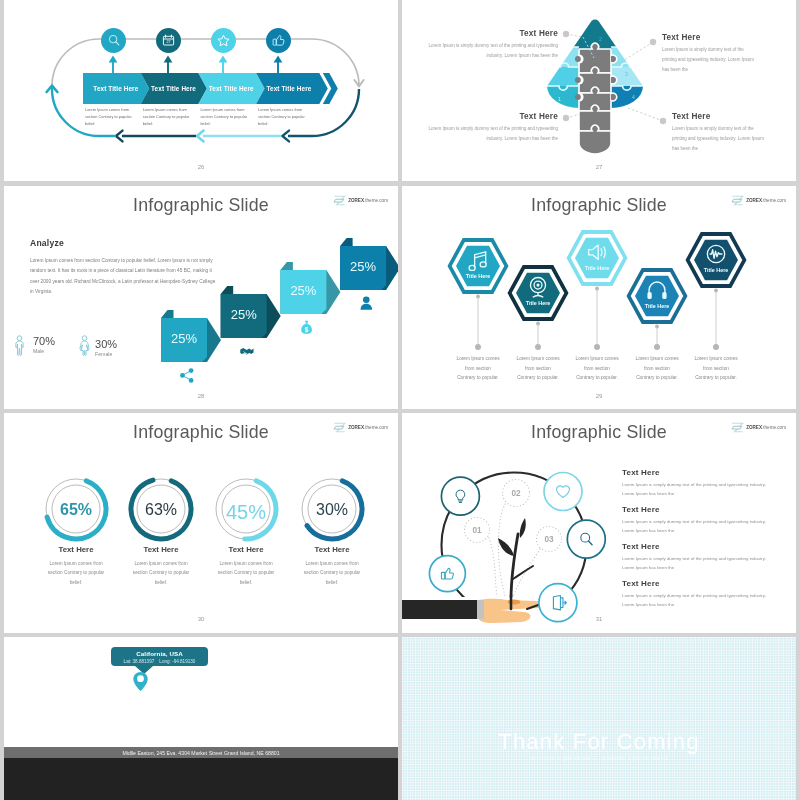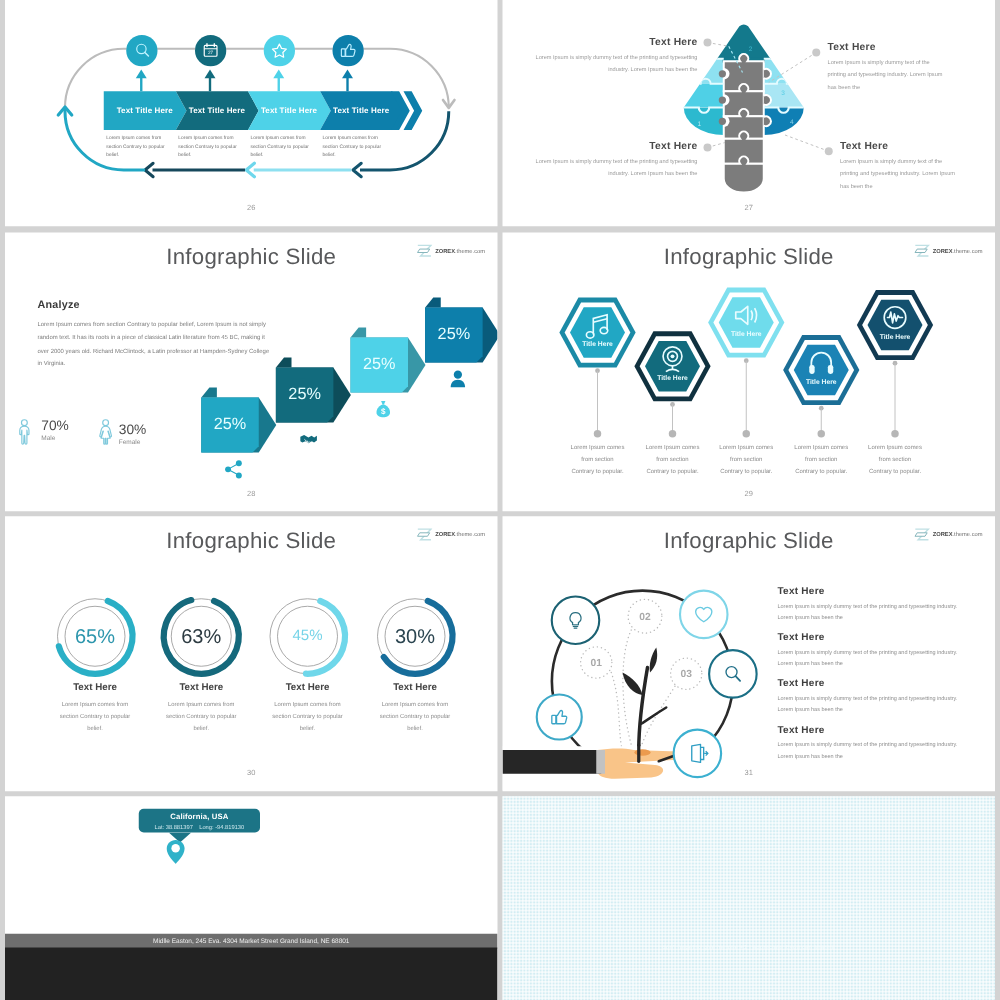--- a/index.html
+++ b/index.html
@@ -401,27 +401,27 @@
           <circle cx="157" cy="96" r="30" fill="none" stroke="#9d9d9d" stroke-width="0.7"></circle>
           <circle cx="157" cy="96" r="24" fill="none" stroke="#9d9d9d" stroke-width="0.7"></circle>
           <circle cx="157" cy="96" r="30" fill="none" stroke="#15697c" stroke-width="5" stroke-linecap="round" stroke-dasharray="169.64600329384882 18.84955592153875" transform="rotate(-70 157 96)"></circle>
           <circle cx="242" cy="96" r="30" fill="none" stroke="#9d9d9d" stroke-width="0.7"></circle>
           <circle cx="242" cy="96" r="24" fill="none" stroke="#9d9d9d" stroke-width="0.7"></circle>
           <circle cx="242" cy="96" r="30" fill="none" stroke="#6fd7ea" stroke-width="5" stroke-linecap="round" stroke-dasharray="84.82300164692441 103.67255756846318" transform="rotate(-70 242 96)"></circle>
           <circle cx="328" cy="96" r="30" fill="none" stroke="#9d9d9d" stroke-width="0.7"></circle>
           <circle cx="328" cy="96" r="24" fill="none" stroke="#9d9d9d" stroke-width="0.7"></circle>
           <circle cx="328" cy="96" r="30" fill="none" stroke="#176d9b" stroke-width="5" stroke-linecap="round" stroke-dasharray="113.09733552923254 75.39822368615503" transform="rotate(-70 328 96)"></circle>
         </svg>
-        <div style="position:absolute;left:40px;top:87.5px;width:64px;text-align:center;color:#2d96ad;font-size:16px;font-weight:400">65%</div>
+        <div style="position:absolute;left:40px;top:87.5px;width:64px;text-align:center;color:#2d96ad;font-size:16px;font-weight:700">65%</div>
         <div style="position:absolute;left:32px;top:132px;width:80px;text-align:center;color:#444;font-size:7.8px;font-weight:700">Text Here</div>
         <div style="position:absolute;left:38px;top:146px;width:68px;text-align:center;color:#8a8a8a;font-size:4.7px;line-height:2">Lorem Ipsum comes from section Contrary to popular belief.</div>
         <div style="position:absolute;left:125px;top:87.5px;width:64px;text-align:center;color:#2d3b42;font-size:16px;font-weight:400">63%</div>
         <div style="position:absolute;left:117px;top:132px;width:80px;text-align:center;color:#444;font-size:7.8px;font-weight:700">Text Here</div>
         <div style="position:absolute;left:123px;top:146px;width:68px;text-align:center;color:#8a8a8a;font-size:4.7px;line-height:2">Lorem Ipsum comes from section Contrary to popular belief.</div>
-        <div style="position:absolute;left:210px;top:87.5px;width:64px;text-align:center;color:#76d4e8;font-size:12px;font-weight:400">45%</div>
+        <div style="position:absolute;left:210px;top:87.5px;width:64px;text-align:center;color:#76d4e8;font-size:20px;font-weight:400">45%</div>
         <div style="position:absolute;left:202px;top:132px;width:80px;text-align:center;color:#444;font-size:7.8px;font-weight:700">Text Here</div>
         <div style="position:absolute;left:208px;top:146px;width:68px;text-align:center;color:#8a8a8a;font-size:4.7px;line-height:2">Lorem Ipsum comes from section Contrary to popular belief.</div>
         <div style="position:absolute;left:296px;top:87.5px;width:64px;text-align:center;color:#2b4550;font-size:16px;font-weight:400">30%</div>
         <div style="position:absolute;left:288px;top:132px;width:80px;text-align:center;color:#444;font-size:7.8px;font-weight:700">Text Here</div>
         <div style="position:absolute;left:294px;top:146px;width:68px;text-align:center;color:#8a8a8a;font-size:4.7px;line-height:2">Lorem Ipsum comes from section Contrary to popular belief.</div>
       </div>
     <div class="pagenum" style="top:203px;font-size:6px;">30</div>
   </div>
   <div class="slide s6">
     <div class="title" style="top:9px;font-size:17.8px;">Infographic Slide</div>
@@ -525,15 +525,16 @@
       <path d="M11.5 0.4 C5.4 0.4 0.5 5.2 0.5 11.2 C0.5 19.6 11.5 29.6 11.5 29.6 C11.5 29.6 22.5 19.6 22.5 11.2 C22.5 5.2 17.6 0.4 11.5 0.4 Z" fill="#30b2c9"></path>
       <circle cx="11.5" cy="10.6" r="5.2" fill="#ffffff"></circle>
     </svg>
     <div class="addrbar">
       <span>Midlle Easton, 245 Eva. 4304 Market Street Grand Island, NE 68801</span>
     </div>
     <div class="darkfoot"></div>
   </div>
   <div class="slide s8">
     <div class="thankbg"></div>
+    <div class="thanktitle">Thank For Coming</div>
     <div class="thanksub">don't forget to give me one +1 I appreciate it you can share it</div>
   </div>
 </div>
 
 </body></html>

